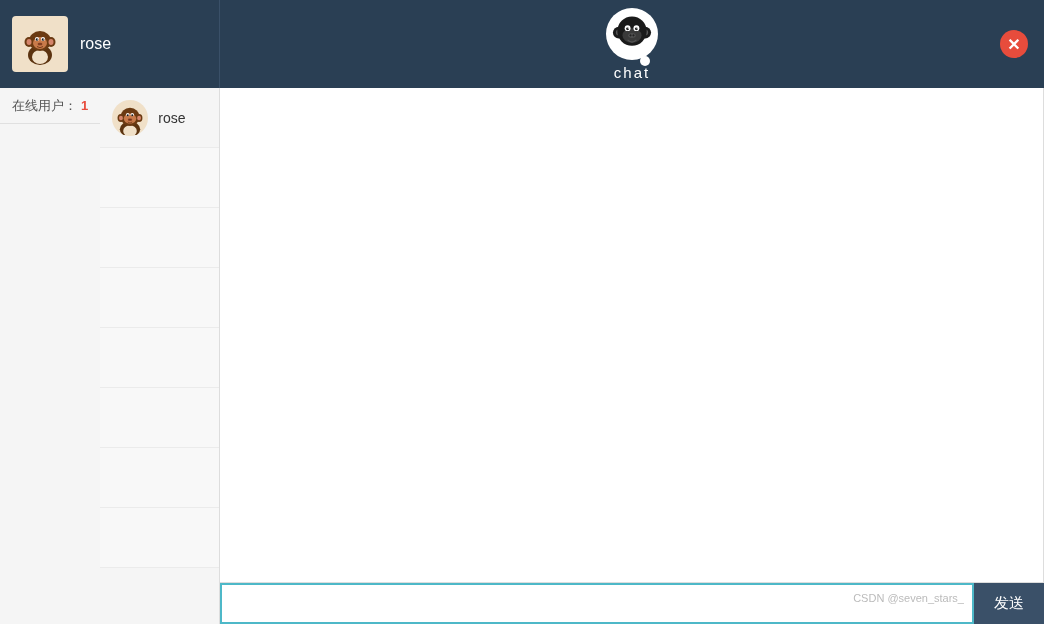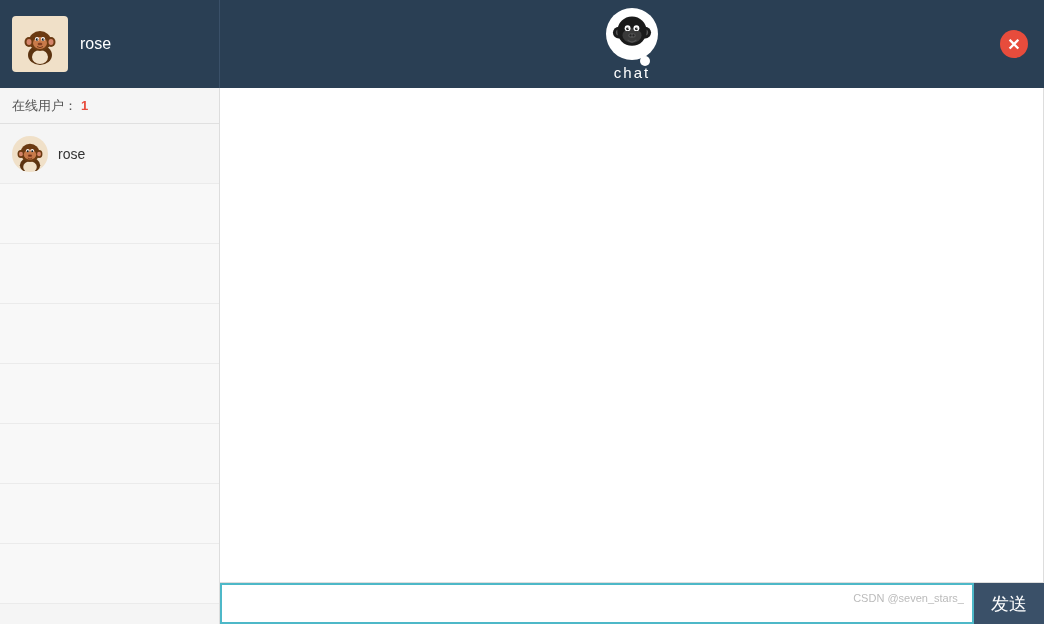--- a/index.html
+++ b/index.html
@@ -115,21 +115,21 @@
       height: calc(624px - 88px);
       width: 100%;
     }
 
     
     .sidebar {
       width: 220px;
       background: #f5f5f5;
       border-right: 1px solid #ddd;
       display: flex;
-      flex-direction: column;
+      flex-direction: row;
       flex-shrink: 0;
     }
 
     .online-header {
       height: 36px;
       display: flex;
       align-items: center;
       padding: 0 12px;
       gap: 4px;
       background: #f5f5f5;
@@ -225,21 +225,21 @@
       color: #333;
       background: #fff;
     }
 
     .send-btn {
       width: 70px;
       background: #3a5068;
       color: white;
       border: none;
       cursor: pointer;
-      font-size: 18px;
+      font-size: 15px;
       font-family: inherit;
     }
 
     .watermark {
       position: absolute;
       bottom: 20px;
       right: 80px;
       font-size: 11px;
       color: #bbb;
       pointer-events: none;

